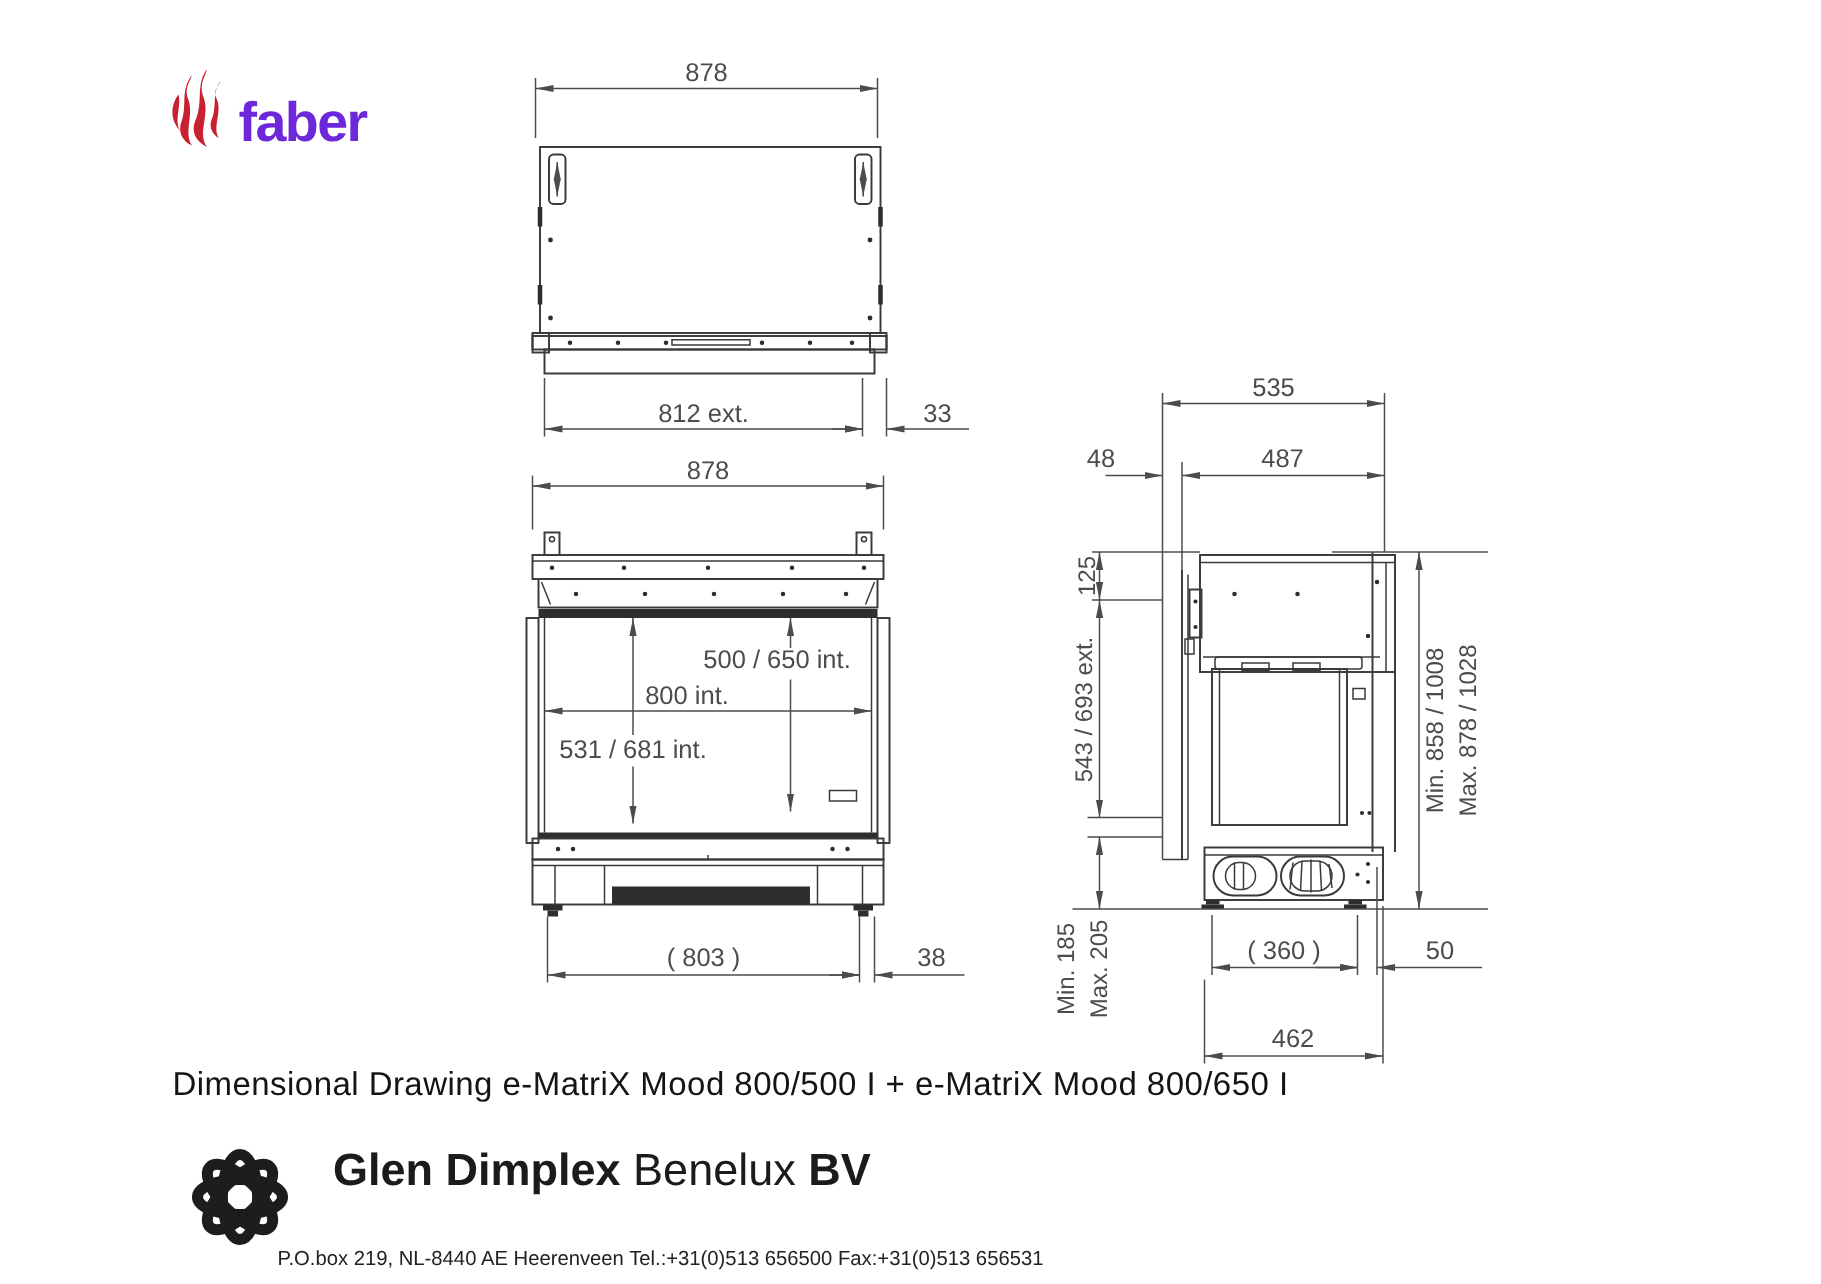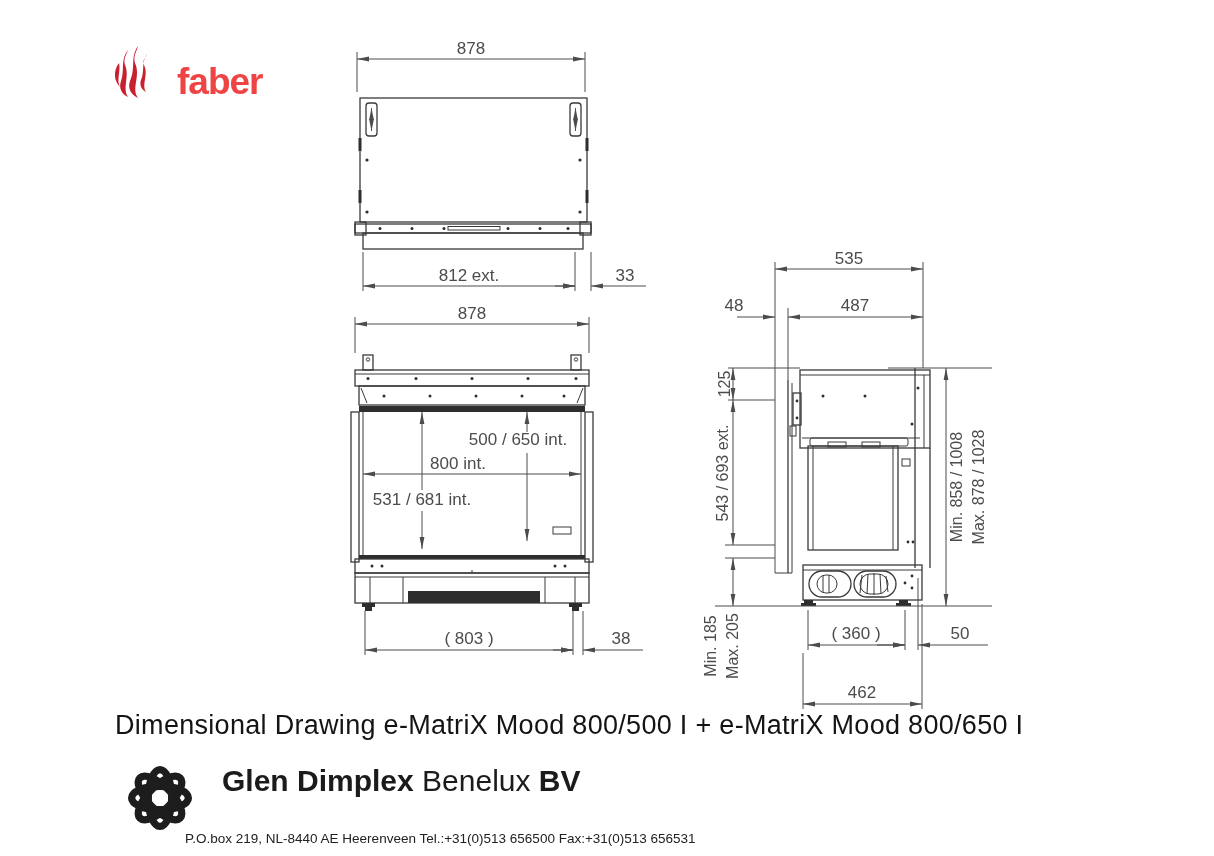--- a/index.html
+++ b/index.html
@@ -1,33 +1,33 @@
 <!DOCTYPE html>
 <html><head>
 <meta charset="utf-8">
 <style>
   html,body{margin:0;padding:0;background:#fff;}
   .page{position:relative;width:1214px;height:856px;background:#ffffff;overflow:hidden;
         font-family:"Liberation Sans",sans-serif;}
   .abs{position:absolute;}
   
   .brand{left:112px;top:40px;display:flex;align-items:flex-end;}
-  .brand-text{font-size:37px;font-weight:800;letter-spacing:-1px;color:#ef4444;line-height:0.9;margin-left:21px;}
+  .brand-text{font-size:37px;font-weight:800;letter-spacing:-1px;color:#6d28d9;line-height:0.9;margin-left:3px;}
   
   svg .ln{stroke:#3a3a3a;stroke-width:1.3;fill:none;}
   svg .th{stroke:#3a3a3a;stroke-width:1;fill:none;}
   svg .dl{stroke:#4c4c4c;stroke-width:1;fill:none;}
   svg .fl{fill:#2e2e2e;stroke:none;}
   svg .dt{fill:#2e2e2e;stroke:none;}
   svg text.dim{font-family:"Liberation Sans",sans-serif;font-size:17px;fill:#4c4c4c;}
   svg text.dim.r{font-size:16px;}
   .view-top{left:340px;top:28px;}
   .view-front{left:338px;top:293px;}
   .view-side{left:690px;top:238px;}
-  .title{left:115px;top:710px;font-size:27px;letter-spacing:0.3px;color:#141414;white-space:nowrap;}
+  .title{left:115px;top:710px;font-size:22px;letter-spacing:0.3px;color:#141414;white-space:nowrap;}
   .knot{left:116px;top:754px;}
   .company{left:222px;top:764px;font-size:30px;color:#1b1b1b;white-space:nowrap;}
   .company .b{font-weight:700;}
   .address{left:185px;top:801px;font-size:13.5px;color:#222;white-space:nowrap;margin-top:30px;}
 </style>
 </head>
 <body>
 
 <div class="page">
 

